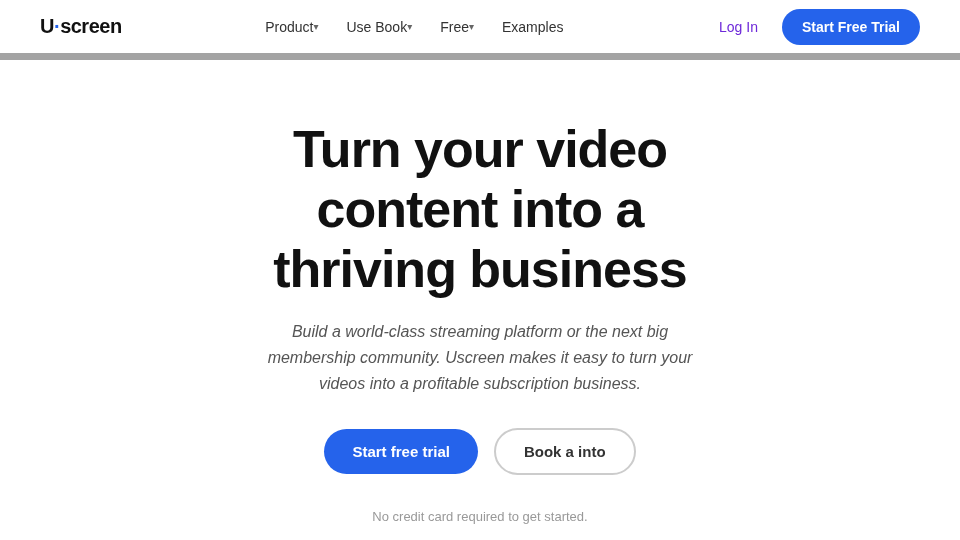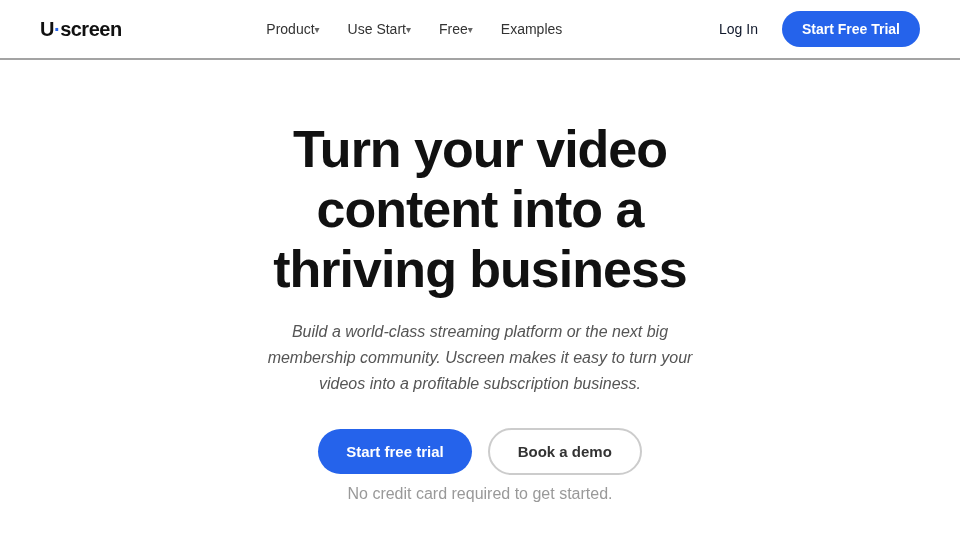--- a/index.html
+++ b/index.html
@@ -1,34 +1,34 @@
 <!DOCTYPE html>
 <html><head>
   <meta charset="utf-8">
   <style>
     * { margin: 0; padding: 0; box-sizing: border-box; }
     body { font-family: -apple-system, BlinkMacSystemFont, 'Segoe UI', sans-serif; background: #fff; width: 960px; overflow-x: hidden; }
 
     
     nav {
       display: flex; align-items: center; justify-content: space-between;
-      padding: 0 40px; height: 60px; border-bottom: 2px solid #a3a3a3;
+      padding: 0 40px; height: 60px; border-bottom: 7px solid #a3a3a3;
       position: relative; z-index: 10; background: #fff;
     }
     .nav-links { display: flex; gap: 4px; align-items: center; }
     .nav-link {
       display: flex; align-items: center; gap: 0;
       padding: 6px 12px; font-size: 14px; color: #333;
       cursor: pointer; border-radius: 6px; font-weight: 500;
       text-decoration: none;
     }
     .nav-chevron { font-size: 10px; color: #666; }
     .nav-right { display: flex; align-items: center; gap: 12px; }
     .btn-login {
-      font-size: 14px; font-weight: 500; color: #0f172a; cursor: pointer;
+      font-size: 14px; font-weight: 500; color: #6d28d9; cursor: pointer;
       padding: 6px 12px; border: none; background: none; border-radius: 6px;
     }
     .btn-trial {
       font-size: 14px; font-weight: 600; color: #fff; cursor: pointer;
       padding: 10px 20px; border: none; background: #2563EB; border-radius: 24px;
     }
 
     
     .hero {
       display: flex; flex-direction: column; align-items: center;
@@ -46,21 +46,21 @@
     }
     .hero-buttons { display: flex; gap: 16px; align-items: center; margin-bottom: 10px; }
     .btn-hero-trial {
       font-size: 15px; font-weight: 700; color: #fff;
       padding: 14px 28px; border: none; background: #2563EB; border-radius: 28px; cursor: pointer;
     }
     .btn-hero-demo {
       font-size: 15px; font-weight: 600; color: #333;
       padding: 13px 28px; border: 2px solid #ccc; background: #fff; border-radius: 28px; cursor: pointer;
     }
-    .hero-note { font-size: 16px; color: #999; }
+    .hero-note { font-size: 13px; color: #999; margin-top: 24px; }
 
     
     .cards-strip {
       display: flex; gap: 12px; padding: 20px 12px 20px;
       overflow: hidden; background: #fff;
     }
   </style>
 </head>
 <body>
 
@@ -70,21 +70,21 @@
       U<span style="color:#2563EB;">·</span>screen
     </span>
   </div>
 
   <div class="nav-links">
     <a class="nav-link">
       <span>Product</span>
       <span class="nav-chevron">▾</span>
     </a>
     <a class="nav-link">
-      <span>Use Start</span>
+      <span>Use Book</span>
       <span class="nav-chevron">▾</span>
     </a>
     <a class="nav-link">
       <span>Free</span>
       <span class="nav-chevron">▾</span>
     </a>
     <a class="nav-link">
       <span>Examples</span>
     </a>
   </div>
@@ -93,21 +93,21 @@
     <button class="btn-login">Log In</button>
     <button class="btn-trial">Start Free Trial</button>
   </div>
 </nav>
 
 <section class="hero">
   <h1 class="hero-title">Turn your video content into a thriving business</h1>
   <p class="hero-subtitle">Build a world-class streaming platform or the next big membership community. Uscreen makes it easy to turn your videos into a profitable subscription business.</p>
   <div class="hero-buttons">
     <button class="btn-hero-trial">Start free trial</button>
-    <button class="btn-hero-demo">Book a demo</button>
+    <button class="btn-hero-demo">Book a into</button>
   </div>
   <p class="hero-note">No credit card required to get started.</p>
 </section>
 
 <div class="cards-strip">
 
   
   
 
   

